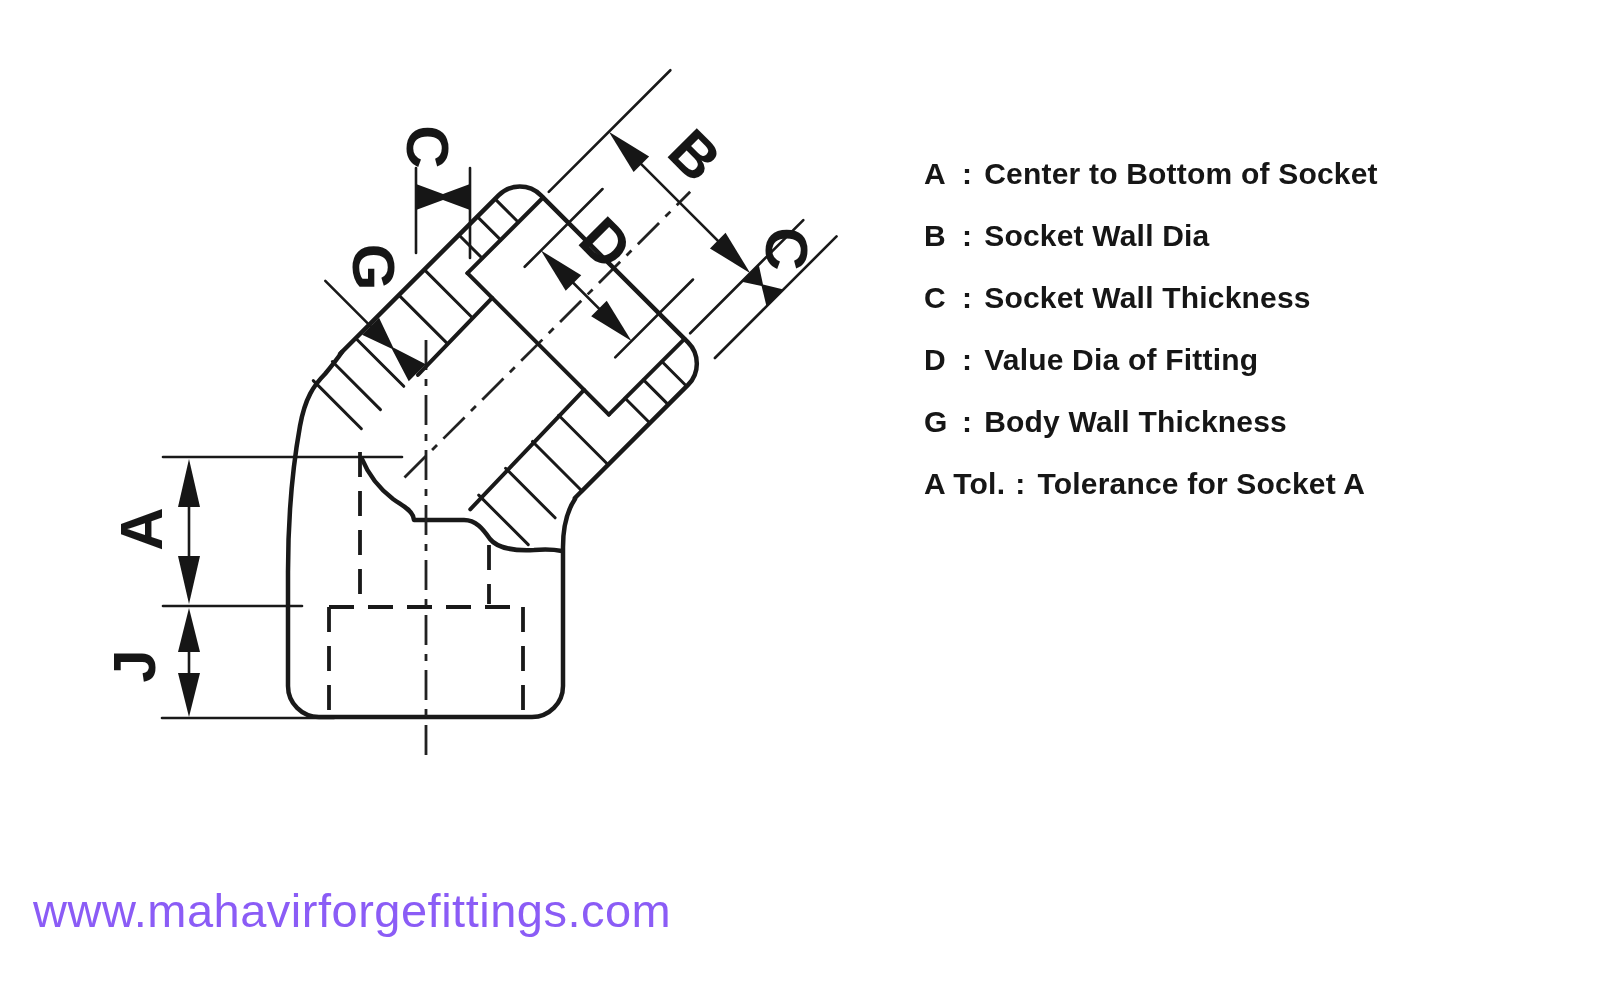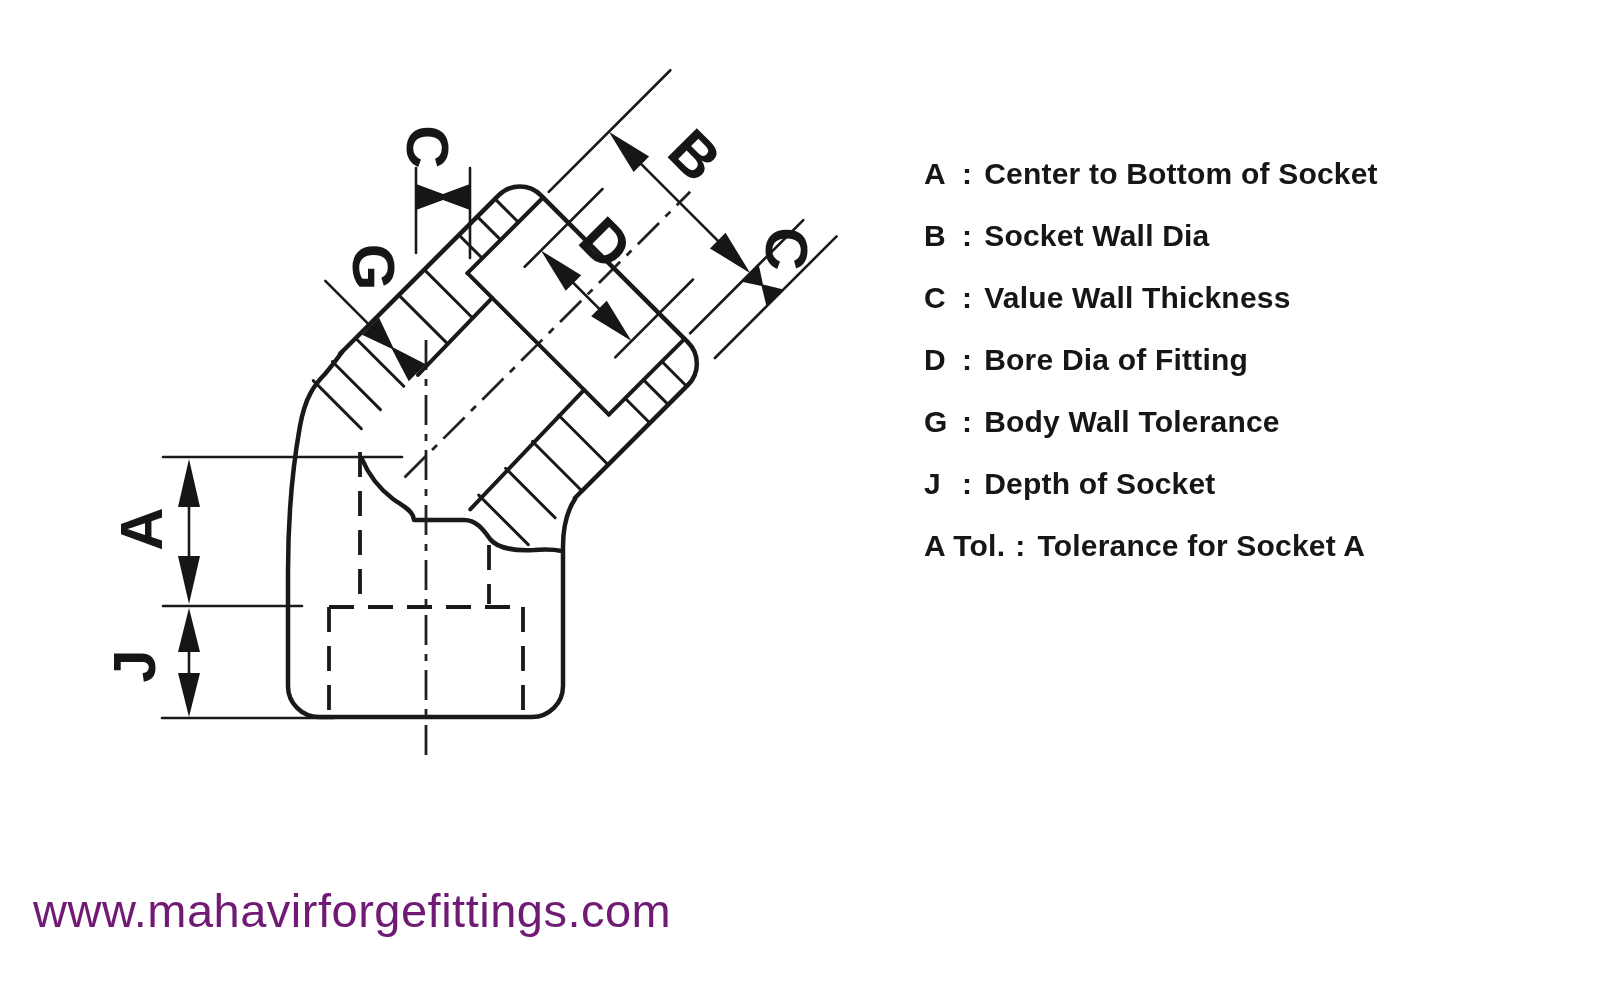--- a/index.html
+++ b/index.html
@@ -17,21 +17,21 @@
     letter-spacing:0.2px;white-space:nowrap;
   }
   .legend-row{height:62px;}
   .legend-row .k{display:inline-block;min-width:28px;}
   .legend-row .sep{display:inline-block;margin:0 12px 0 10px;}
 
   
   .site-url{
     position:absolute;left:33px;top:883px;
     font-size:47px;font-weight:400;letter-spacing:0.5px;
-    color:#701a75;white-space:nowrap;
+    color:#8b5cf6;white-space:nowrap;
   }
 
   
   .outline{fill:none;stroke:#191919;stroke-width:4.5;stroke-linecap:round;stroke-linejoin:round;}
   .inner{fill:none;stroke:#191919;stroke-width:4;stroke-linecap:round;}
   .hidden-l{fill:none;stroke:#191919;stroke-width:3.8;stroke-dasharray:25 14;stroke-linecap:butt;}
   .center-l{fill:none;stroke:#222;stroke-width:2.8;stroke-dasharray:30 9 7 9;stroke-linecap:butt;}
   .thin{fill:none;stroke:#191919;stroke-width:2.6;stroke-linecap:round;}
   .hatch{fill:none;stroke:#191919;stroke-width:3;stroke-linecap:round;}
   .solidmark{fill:#161616;stroke:none;}
@@ -160,30 +160,27 @@
   </svg>
 
   <div class="legend">
     <div class="legend-row">
       <span class="k">A</span><span class="sep">:</span><span class="d">Center to Bottom of Socket</span>
     </div>
     <div class="legend-row">
       <span class="k">B</span><span class="sep">:</span><span class="d">Socket Wall Dia</span>
     </div>
     <div class="legend-row">
-      <span class="k">C</span><span class="sep">:</span><span class="d">Value Wall Thickness</span>
+      <span class="k">C</span><span class="sep">:</span><span class="d">Socket Wall Thickness</span>
     </div>
     <div class="legend-row">
-      <span class="k">D</span><span class="sep">:</span><span class="d">Bore Dia of Fitting</span>
+      <span class="k">D</span><span class="sep">:</span><span class="d">Value Dia of Fitting</span>
     </div>
     <div class="legend-row">
-      <span class="k">G</span><span class="sep">:</span><span class="d">Body Wall Tolerance</span>
-    </div>
-    <div class="legend-row">
-      <span class="k">J</span><span class="sep">:</span><span class="d">Depth of Socket</span>
+      <span class="k">G</span><span class="sep">:</span><span class="d">Body Wall Thickness</span>
     </div>
     <div class="legend-row">
       <span class="k">A Tol.</span><span class="sep">:</span><span class="d">Tolerance for Socket A</span>
     </div>
   </div>
 
   <div class="site-url">www.mahavirforgefittings.com</div>
 
 </div>
 

